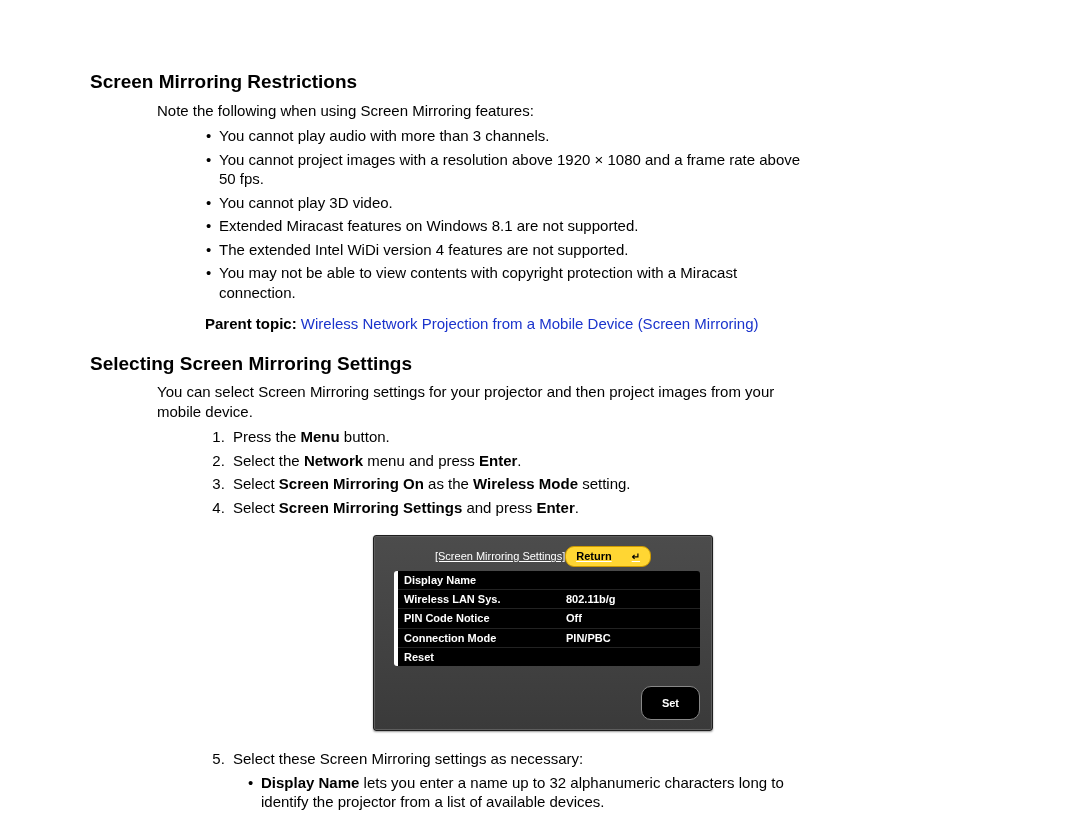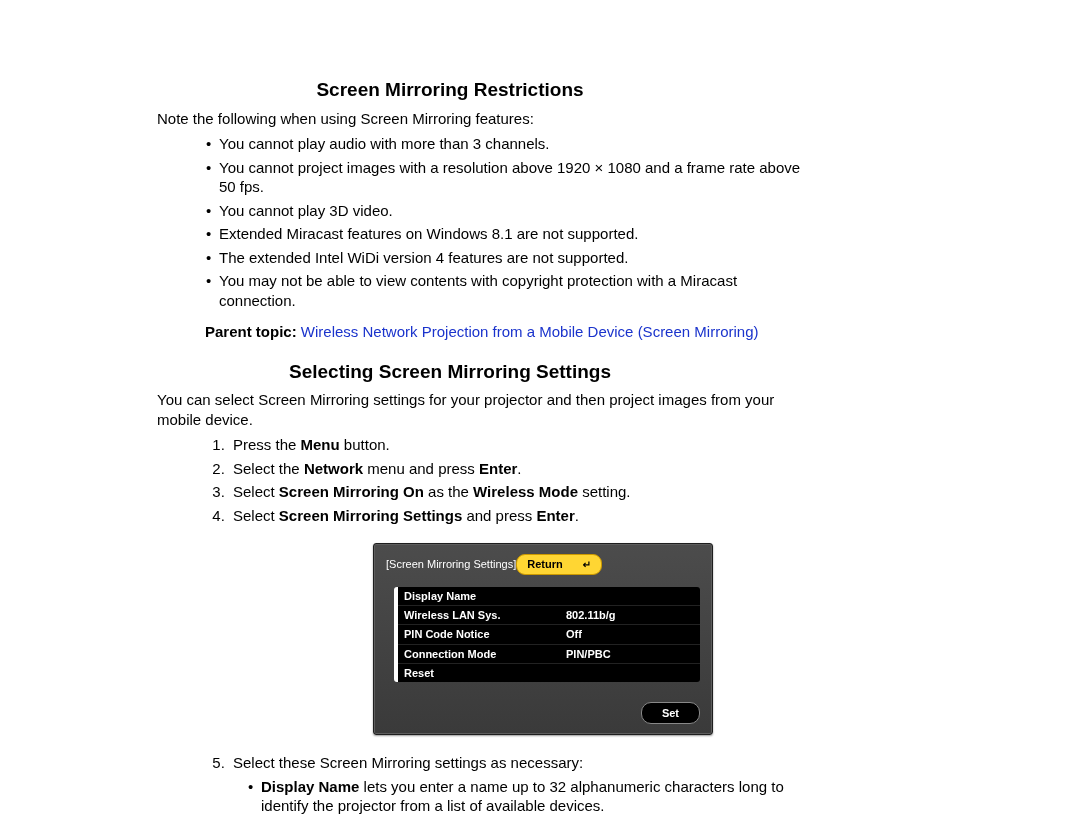--- a/index.html
+++ b/index.html
@@ -9,22 +9,21 @@
     background: #fff;
     margin: 0;
     padding: 70px 90px 40px 90px;
     width: 900px;
     box-sizing: border-box;
     line-height: 1.3;
   }
   h2 {
     font-size: 19px;
     font-weight: bold;
-    margin: 8px 0 6px 0;
-    text-align: center;
+    margin: 0 0 6px 0;
   }
   .intro {
     margin: 0 0 6px 67px;
   }
   ul.bullets {
     list-style: none;
     margin: 0 0 5px 115px;
     padding: 0;
   }
   ul.bullets li {
@@ -64,22 +63,23 @@
     padding: 10px 12px 10px 12px;
     box-sizing: border-box;
     box-shadow: inset 0 0 0 1px #5d5d5d, 0 1px 2px rgba(0,0,0,0.4);
     color: #fff;
     font-family: Verdana, Arial, sans-serif;
     font-size: 11px;
   }
   .osd-head {
     display: flex;
     align-items: center;
-    justify-content: flex-start;
-    margin-bottom: 12px;
+    justify-content: center;
+    margin-bottom: 4px;
+    text-decoration: underline;
   }
   .osd-title { color: #fff; }
   .osd-return {
     background: #ffd633;
     color: #000;
     font-weight: bold;
     font-size: 11px;
     padding: 2px 10px 2px 10px;
     border-radius: 9px;
     border: 1px solid #cc9900;
@@ -116,21 +116,21 @@
   .osd-set {
     text-align: right;
     margin-top: 20px;
   }
   .osd-set-btn {
     display: inline-block;
     background: #000;
     color: #fff;
     font-weight: bold;
     font-size: 11px;
-    padding: 3px 20px;
+    padding: 9px 20px;
     border-radius: 10px;
     border: 1px solid #888;
   }
 
   ul.sub-bullets {
     list-style: none;
     margin: 4px 0 0 0;
     padding: 0 0 0 14px;
   }
   ul.sub-bullets li {

